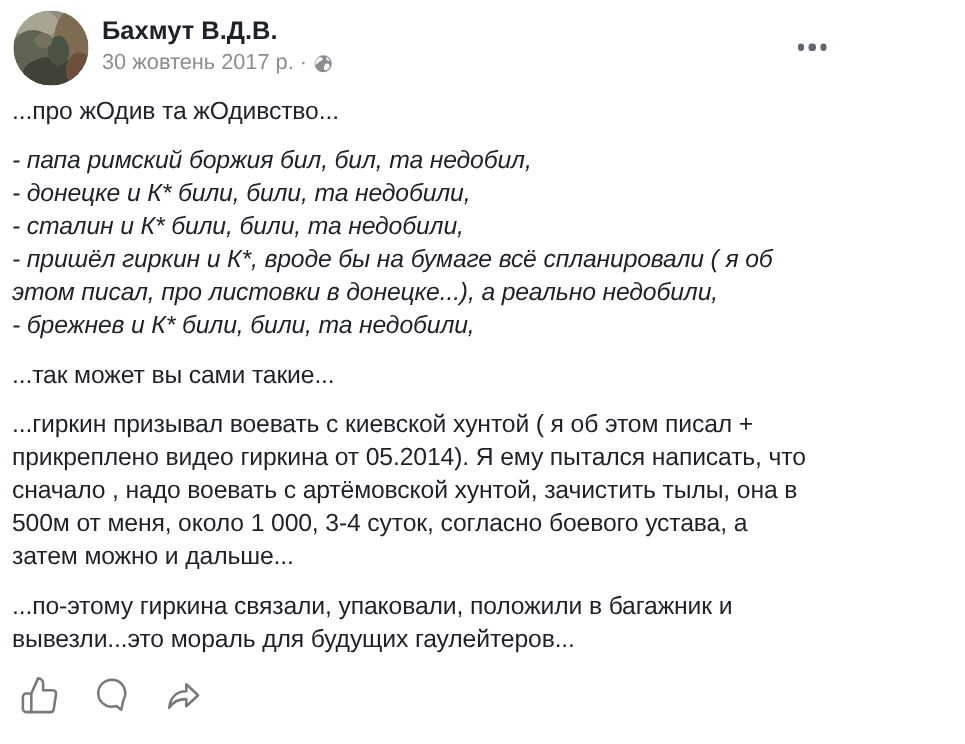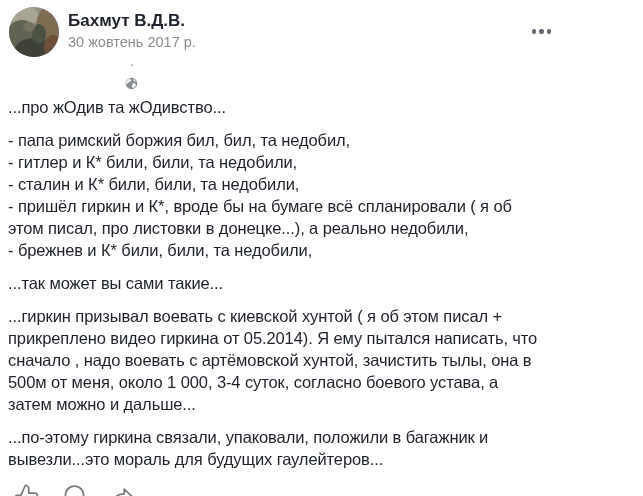--- a/index.html
+++ b/index.html
@@ -36,21 +36,20 @@
     cursor: pointer;
   }
   .sub-line {
     display: flex;
     align-items: center;
     gap: 4px;
     margin-top: 2px;
     font-size: 14.5px;
     color: #8a8d91;
     line-height: 18px;
-    flex-direction: column;
   }
   .sub-line .post-date { cursor: pointer; }
   .globe { width: 13px; height: 13px; display: inline-block; }
   .globe svg { display: block; width: 100%; height: 100%; }
   .more-btn {
     margin-left: auto;
     margin-top: 16px;
     margin-right: 4px;
     background: none;
     border: none;
@@ -68,21 +67,21 @@
   }
   
   .post-content {
     padding: 6px 23px 0 8px;
     font-size: 16.5px;
     letter-spacing: -0.1px;
     line-height: 22px;
     color: #1d2129;
   }
   .post-content p { margin: 0 0 11px 0; }
-  .post-list { margin: 0 0 11px 0; }
+  .post-list { margin: 0 0 11px 0; font-style: italic; }
   .post-line { margin: 0; }
   
   .post-actions {
     display: flex;
     align-items: center;
     gap: 21px;
     padding: 2px 0 0 13px;
   }
   .action-btn {
     background: none;
@@ -138,21 +137,21 @@
       <i></i>
         <i></i>
         <i></i>
     </button>
   </header>
 
   <div class="post-content">
     <p>...про жОдив та жОдивство...</p>
     <div class="post-list">
         <div class="post-line">- папа римский боржия бил, бил, та недобил,</div>
-        <div class="post-line">- гитлер и К* били, били, та недобили,</div>
+        <div class="post-line">- донецке и К* били, били, та недобили,</div>
         <div class="post-line">- сталин и К* били, били, та недобили,</div>
         <div class="post-line">- пришёл гиркин и К*, вроде бы на бумаге всё спланировали ( я об этом писал, про листовки в донецке...), а реально недобили,</div>
         <div class="post-line">- брежнев и К* били, били, та недобили,</div>
       </div>
     <p>...так может вы сами такие...</p>
     <p>...гиркин призывал воевать с киевской хунтой ( я об этом писал + прикреплено видео гиркина от 05.2014). Я ему пытался написать, что сначало , надо воевать с артёмовской хунтой, зачистить тылы, она в 500м от меня, около 1 000, 3-4 суток, согласно боевого устава, а затем можно и дальше...</p>
     <p>...по-этому гиркина связали, упаковали, положили в багажник и вывезли...это мораль для будущих гаулейтеров...</p>
   </div>
 
   <div class="post-actions">

